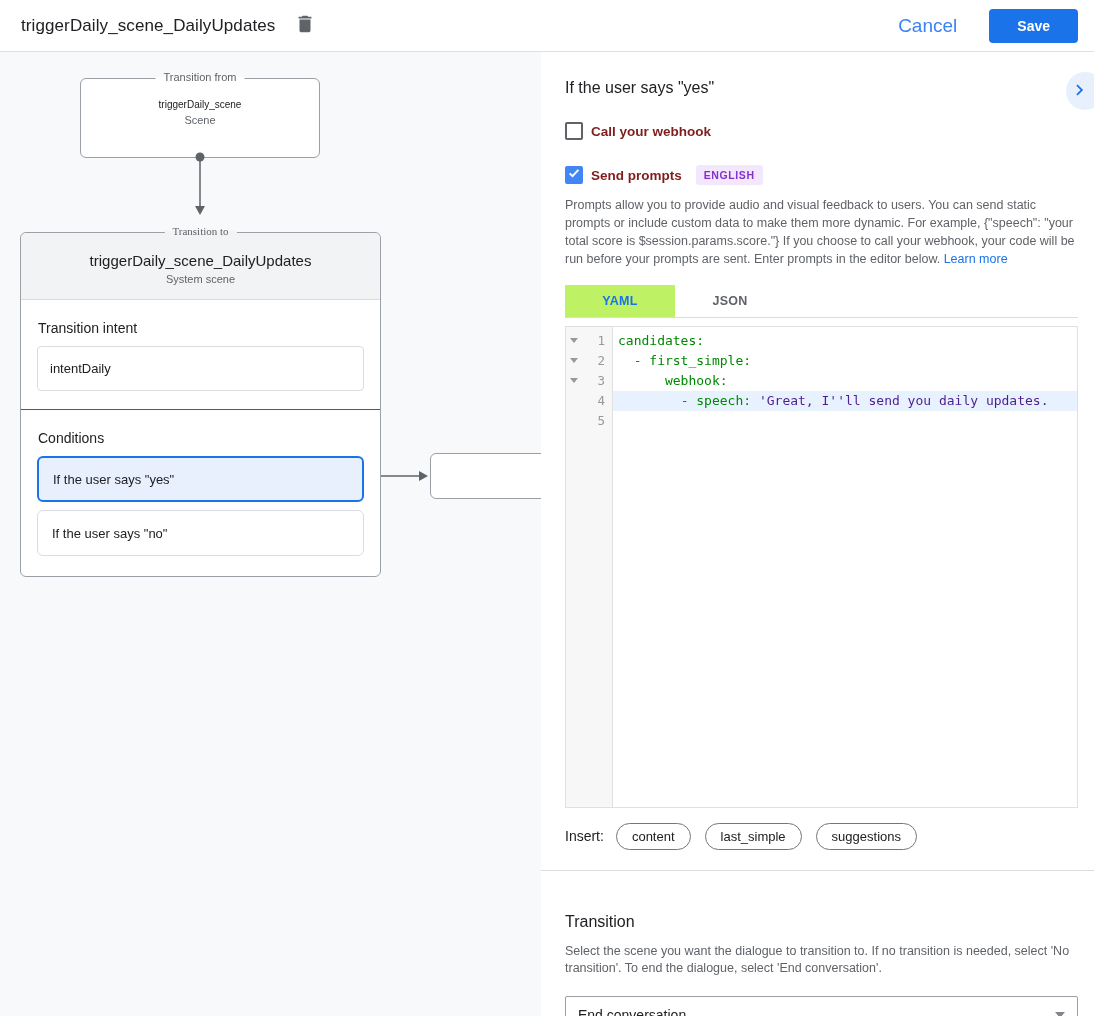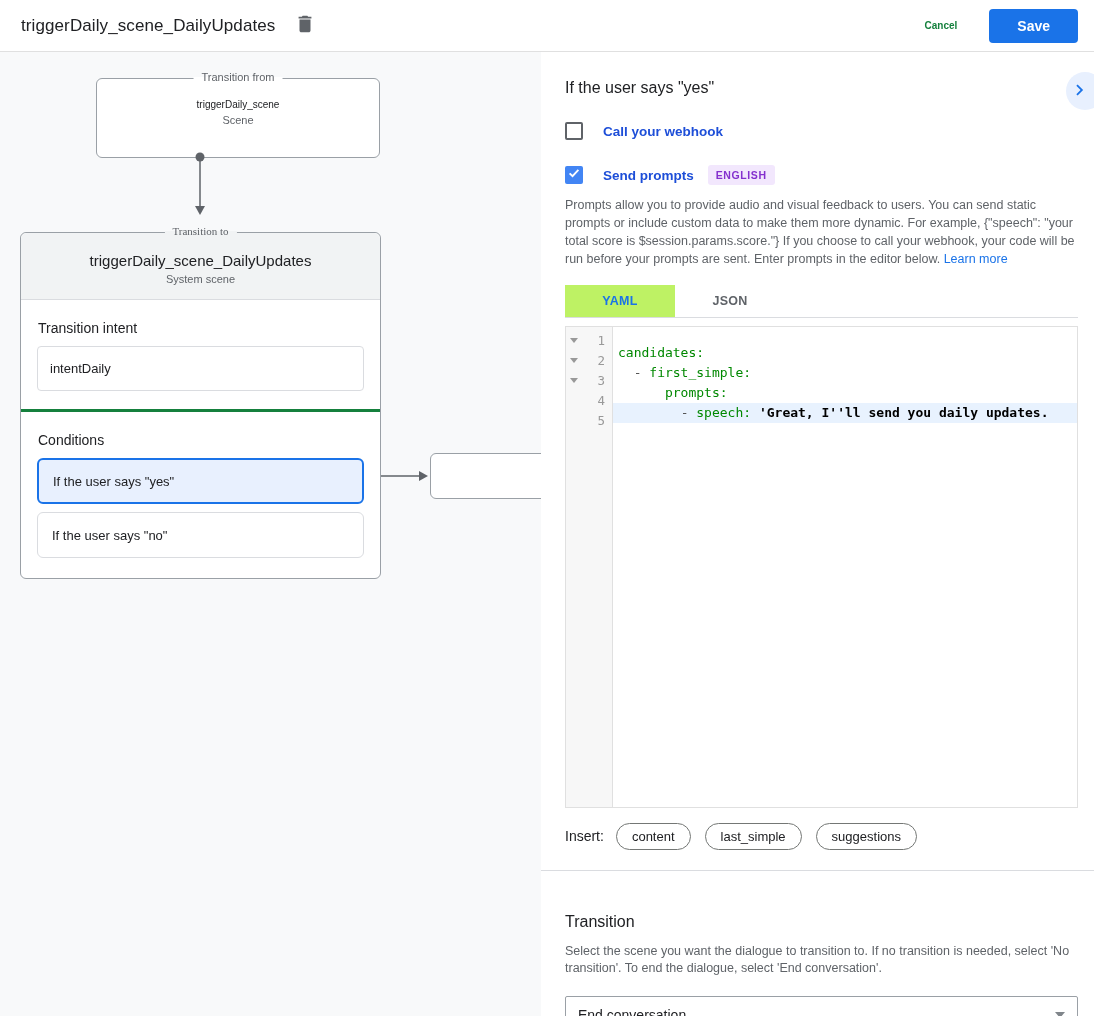--- a/index.html
+++ b/index.html
@@ -7,89 +7,89 @@
   body { font-family:"Liberation Sans", sans-serif; color:#202124; background:#fff; }
   .app { position:relative; width:1094px; height:1016px; overflow:hidden; background:#fff; }
 
   
   .topbar { height:52px; display:flex; align-items:center; padding:0 16px 0 21px;
             border-bottom:1px solid #e0e0e0; background:#fff; }
   .topbar-title { font-size:17px; color:#202124; letter-spacing:.1px; }
   .trash-btn { margin-left:16px; width:28px; height:28px; border:none; background:transparent;
                cursor:pointer; display:flex; align-items:center; justify-content:center; }
   .topbar-spacer { flex:1; }
-  .cancel-btn { border:none; background:transparent; color:#15803d; font-size:10px; font-weight:bold;
+  .cancel-btn { border:none; background:transparent; color:#3b82f6; font-size:19px; font-weight:normal;
                 padding:8px 16px; cursor:pointer; margin-right:16px; font-family:inherit; }
   .save-btn { border:none; background:#1a73e8; color:#fff; font-size:14px; font-weight:bold;
               padding:9px 28px; border-radius:4px; cursor:pointer; font-family:inherit; }
 
   
   .main { display:flex; height:964px; }
   .canvas { position:relative; width:541px; height:964px; background:#f8f9fa; overflow:hidden; flex:none; }
   .panel { position:relative; flex:1; background:#fff; overflow:hidden; }
 
   
   .flow-box { position:absolute; background:#fff; border:1px solid #9aa0a6; border-radius:6px; }
   .legend { position:absolute; top:-8px; left:50%; transform:translateX(-50%);
             font-size:11px; color:#5f6368; padding:0 8px; white-space:nowrap; }
-  .from-box { left:96px; top:26px; width:284px; height:80px; text-align:center; }
+  .from-box { left:80px; top:26px; width:240px; height:80px; text-align:center; }
   .from-box .legend { background:linear-gradient(to bottom,#f8f9fa 50%,#ffffff 50%); }
   .node-title { font-size:10px; color:#202124; margin-top:20px; }
   .node-sub { font-size:11px; color:#5f6368; margin-top:4px; }
 
   .to-card { left:20px; top:180px; width:361px; background:#fff; border:1px solid #9aa0a6; border-radius:6px; position:absolute; }
   .to-card .legend { background:linear-gradient(to bottom,#f8f9fa 50%,#f1f3f4 50%);font-family:Liberation Serif, serif; }
   .to-card-header { background:#f1f3f4; border-bottom:1px solid #dadce0; border-radius:6px 6px 0 0;
                     text-align:center; padding:19px 8px 14px 8px; }
   .to-card-header .node-title { margin-top:0; font-size:15px; }
   .card-section { padding:14px 16px 18px 16px; }
-  .card-section + .card-section { border-top:3px solid #15803d; }
+  .card-section + .card-section { border-top:1px solid #15803d; }
   .section-label { font-size:14px; color:#202124; margin:6px 0 10px 1px; }
   .intent-field { border:1px solid #dadce0; border-radius:4px; background:#fff; height:45px;
                   display:flex; align-items:center; padding:0 12px; font-size:13px; color:#202124; }
   .cond { border:1px solid #dadce0; border-radius:6px; background:#fff; height:46px;
           display:flex; align-items:center; padding:0 14px; font-size:13px; color:#202124; margin-bottom:8px; }
   .cond.selected { border:2px solid #1a73e8; background:#e8f0fe; }
   .empty-box { position:absolute; left:430px; top:401px; width:122px; height:46px;
                background:#fff; border:1px solid #9aa0a6; border-radius:6px; }
   .flow-svg { position:absolute; left:0; top:0; pointer-events:none; }
 
   
   .panel-inner { padding:0 16px 0 24px; }
   .cond-heading { font-size:16px; color:#202124; padding-top:27px; }
   .expand-btn { position:absolute; top:20px; right:-10px; width:38px; height:38px; border-radius:50%;
                 background:#e8f0fe; border:none; cursor:pointer; display:flex; align-items:center; justify-content:center; }
   .check-row { display:flex; align-items:center; margin-top:25px; }
   .checkbox { width:18px; height:18px; border:2px solid #5f6368; border-radius:2px; background:#fff; flex:none; cursor:pointer; }
   .checkbox.checked { border:none; background:#4285f4; display:flex; align-items:center; justify-content:center; }
-  .check-label { font-size:13.5px; font-weight:bold; color:#1d4ed8; margin-left:20px; }
+  .check-label { font-size:13.5px; font-weight:bold; color:#7f1d1d; margin-left:8px; }
   .lang-badge { margin-left:14px; background:#f2e7fd; color:#8430ce; font-size:10.5px; font-weight:bold;
                 letter-spacing:.6px; padding:4px 8px; border-radius:3px; }
   .desc { margin-top:12px; font-size:12.5px; line-height:1.43; color:#5f6368; max-width:515px; }
   .link { color:#1a73e8; text-decoration:none; cursor:pointer; }
 
   .tabs { display:flex; margin-top:16px; border-bottom:1px solid #dadce0; }
   .tab { width:110px; height:32px; display:flex; align-items:center; justify-content:center;
          font-size:12.5px; font-weight:bold; letter-spacing:.3px; color:#5f6368; cursor:pointer; }
   .tab.active { background:#bef264; color:#1a73e8; }
 
   .editor { display:flex; margin-top:8px; height:482px; border:1px solid #e0e0e0; background:#fff;
             font-family:"DejaVu Sans Mono", monospace; font-size:13px; }
   .gutter { width:47px; background:#f7f7f7; border-right:1px solid #e0e0e0; padding-top:4px; flex:none; }
   .gutter-line { height:20px; display:flex; align-items:center; }
   .fold-cell { width:15px; display:flex; justify-content:center; }
   .fold-arrow { width:0; height:0; border-left:4px solid transparent; border-right:4px solid transparent;
                 border-top:5px solid #999; }
   .lnum { flex:1; text-align:right; padding-right:7px; color:#999; font-size:12.5px; }
-  .code-area { flex:1; padding-top:16px; overflow:hidden; }
+  .code-area { flex:1; padding-top:4px; overflow:hidden; }
   .code-line { height:20px; line-height:20px; white-space:pre; padding-left:5px; overflow:hidden; }
   .code-line.active { background:#e8f2fe; }
   .tok-dash { color:#555; }
   .tok-key { color:#008800; }
-  .tok-str { color:#000000;font-weight:bold; }
+  .tok-str { color:#4c1d95; }
 
   .insert-row { display:flex; align-items:center; margin-top:15px; }
   .insert-label { font-size:14px; color:#202124; margin-right:12px; }
   .chip { border:1px solid #747775; border-radius:15px; background:#fff; padding:5px 15px;
           font-size:13px; color:#202124; margin-right:14px; cursor:pointer; font-family:inherit; }
 
   .panel-divider { border-top:1px solid #dadce0; margin-top:20px; }
   .transition-heading { font-size:16px; color:#202124; padding-top:42px; }
   .dropdown { margin-top:18px; height:37px; border:1px solid #9aa0a6; border-radius:2px; background:#fff;
               display:flex; align-items:center; padding:0 12px; font-size:14px; color:#202124;
@@ -216,21 +216,21 @@
                 <span class="lnum">4</span>
               </div>
             <div class="gutter-line">
                 <span class="fold-cell"></span>
                 <span class="lnum">5</span>
               </div>
           </div>
           <div class="code-area">
             <div class="code-line"><span></span><span class="tok-dash"></span><span class="tok-key">candidates</span><span class="tok-key">:</span><span class="tok-str"></span></div>
             <div class="code-line"><span>  </span><span class="tok-dash">- </span><span class="tok-key">first_simple</span><span class="tok-key">:</span><span class="tok-str"></span></div>
-            <div class="code-line"><span>      </span><span class="tok-dash"></span><span class="tok-key">prompts</span><span class="tok-key">:</span><span class="tok-str"></span></div>
+            <div class="code-line"><span>      </span><span class="tok-dash"></span><span class="tok-key">webhook</span><span class="tok-key">:</span><span class="tok-str"></span></div>
             <div class="code-line active"><span>        </span><span class="tok-dash">- </span><span class="tok-key">speech</span><span class="tok-key">: </span><span class="tok-str">'Great, I''ll send you daily updates.</span></div>
             <div class="code-line"><span></span><span class="tok-dash"></span><span class="tok-key"></span><span class="tok-key"></span><span class="tok-str"></span></div>
           </div>
         </div>
 
         <div class="insert-row">
           <span class="insert-label">Insert:</span>
           <button class="chip">content</button>
           <button class="chip">last_simple</button>
           <button class="chip">suggestions</button>

